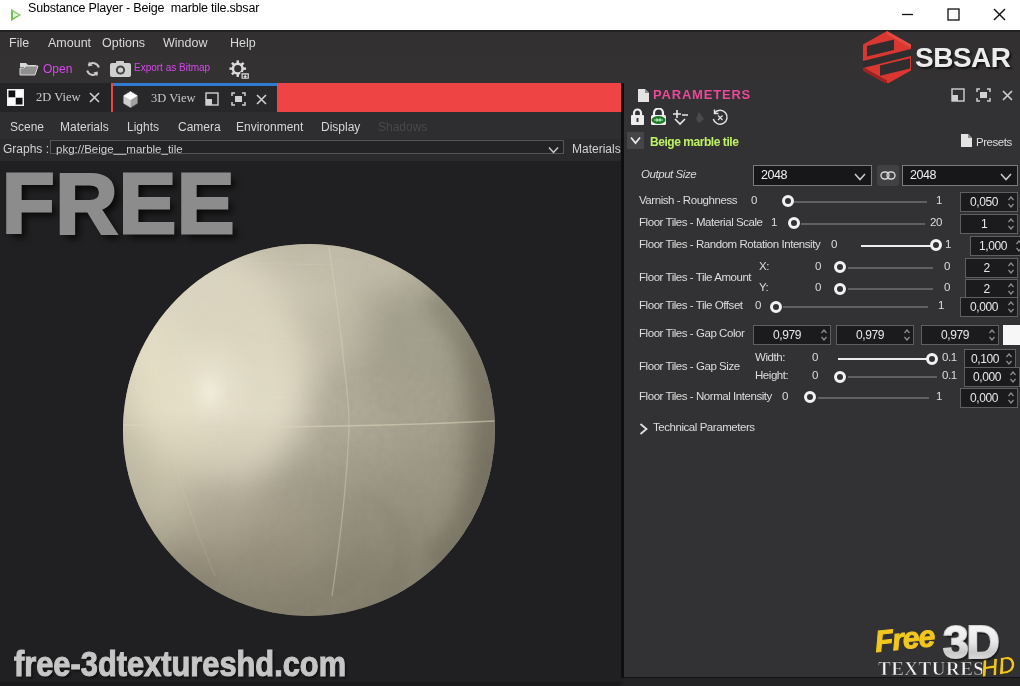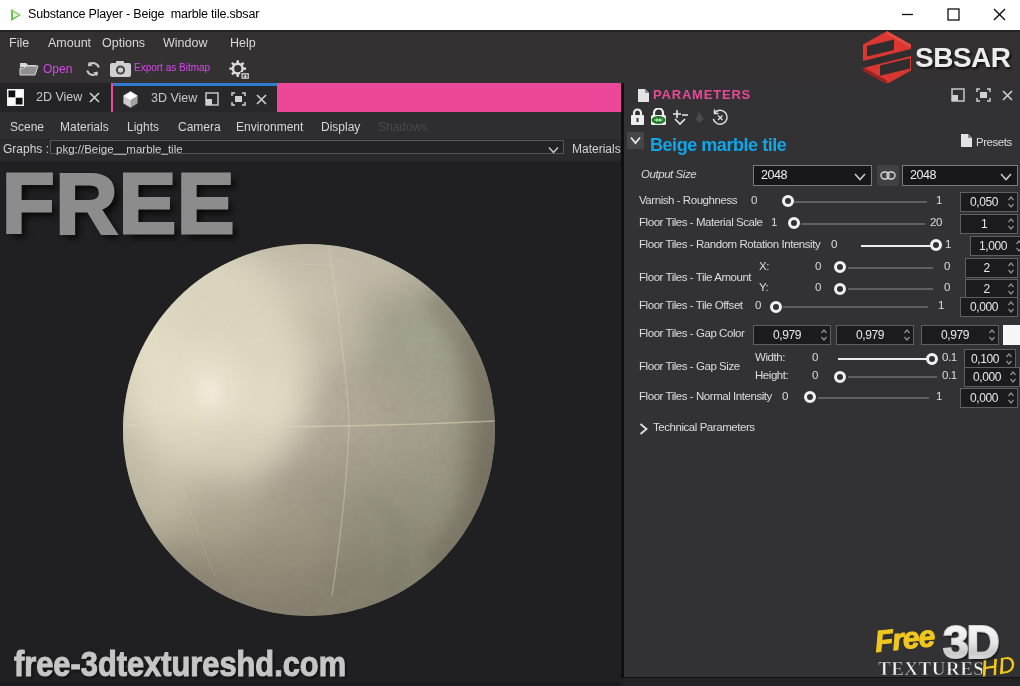--- a/index.html
+++ b/index.html
@@ -4,34 +4,34 @@
 <style>
   * { margin:0; padding:0; box-sizing:border-box; }
   html,body { width:1020px; height:686px; overflow:hidden; background:#202022;
     font-family:"Liberation Sans", sans-serif; }
   .abs { position:absolute; }
   #win { position:relative; width:1020px; height:686px; }
 
   
   #titlebar { position:absolute; left:0; top:0; width:1020px; height:30px;
     background:#ffffff; color:#000; font-size:12.5px; }
-  #titlebar .ttext { position:absolute; left:28px; top:7px; letter-spacing:-0.2px; }
+  #titlebar .ttext { position:absolute; left:28px; top:1px; letter-spacing:-0.2px; }
 
   
   #menubar { position:absolute; left:0; top:30px; width:1020px; height:25px;
     border-top:2px solid #242223;
     background:#323031; color:#d9d9d9; font-size:12.5px; }
   #menubar span { position:absolute; top:4px; }
 
   
   #toolbar { position:absolute; left:0; top:55px; width:1020px; height:28px;
     background:#333132; color:#d946ef; font-size:12px; }
 
   
-  #tabbar { position:absolute; left:0; top:83px; width:622px; height:29px; background:#ec4899; }
+  #tabbar { position:absolute; left:0; top:83px; width:622px; height:29px; background:#ef4444;font-family:Liberation Serif, serif; }
   .tab { position:absolute; top:0; height:29px; background:#242426; color:#c9c9c9; font-size:12.5px; }
   #tab3d { border-top:3px solid #2e7bd1; background:#28282a; }
 
   
   #scenerow { position:absolute; left:0; top:112px; width:622px; height:27px;
     background:#2e2e30; color:#d6d6d6; font-size:12px; }
   #scenerow span { position:absolute; top:8px;text-align:right; }
 
   
   #graphsrow { position:absolute; left:0; top:139px; width:622px; height:22px;
@@ -326,21 +326,21 @@
     <svg class="abs" style="left:87px;top:25px" width="18" height="18" viewBox="0 0 18 18">
       <path d="M3.5,5 a7,7 0 1 1 -1.2,6" fill="none" stroke="#e0e0e0" stroke-width="1.5"></path>
       <path d="M3.5,1.5 v4 h4" fill="none" stroke="#e0e0e0" stroke-width="1.5"></path>
       <path d="M7,7.5 l4.5,4.5 m0,-4.5 l-4.5,4.5" stroke="#e0e0e0" stroke-width="1.3"></path>
     </svg>
 
     <div class="abs" style="left:3px;top:49px;width:17px;height:17px;background:#454547"></div>
     <svg class="abs" style="left:6px;top:53px" width="11" height="9" viewBox="0 0 11 9">
       <path d="M1,1.5 L5.5,7 L10,1.5" fill="none" stroke="#e8e8e8" stroke-width="1.8"></path>
     </svg>
-    <span class="plabel" style="left:26px;top:52px;font-weight:bold;font-size:18px;color:#0ea5e9">Beige marble tile</span>
+    <span class="plabel" style="left:26px;top:52px;font-weight:bold;font-size:12px;color:#bef264">Beige marble tile</span>
     <svg class="abs" style="left:336px;top:50px" width="13" height="15" viewBox="0 0 13 15">
       <path d="M1,1 h7 l4,4 v9 h-11 z" fill="#e3e3e3"></path>
       <path d="M8,1 l4,4 h-4 z" fill="#8a8a8a"></path>
     </svg>
     <span class="plabel" style="left:352px;top:53px">Presets</span>
 
     <span class="plabel" style="left:17px;top:85px;font-style:italic;color:#d8d8d8">Output Size</span>
     <div class="combo" style="left:129px;top:82px;width:119px">
       <span class="abs" style="left:7px;top:2px">2048</span>
       <svg class="abs" style="right:5px;top:7px" width="12" height="8" viewBox="0 0 12 8">

